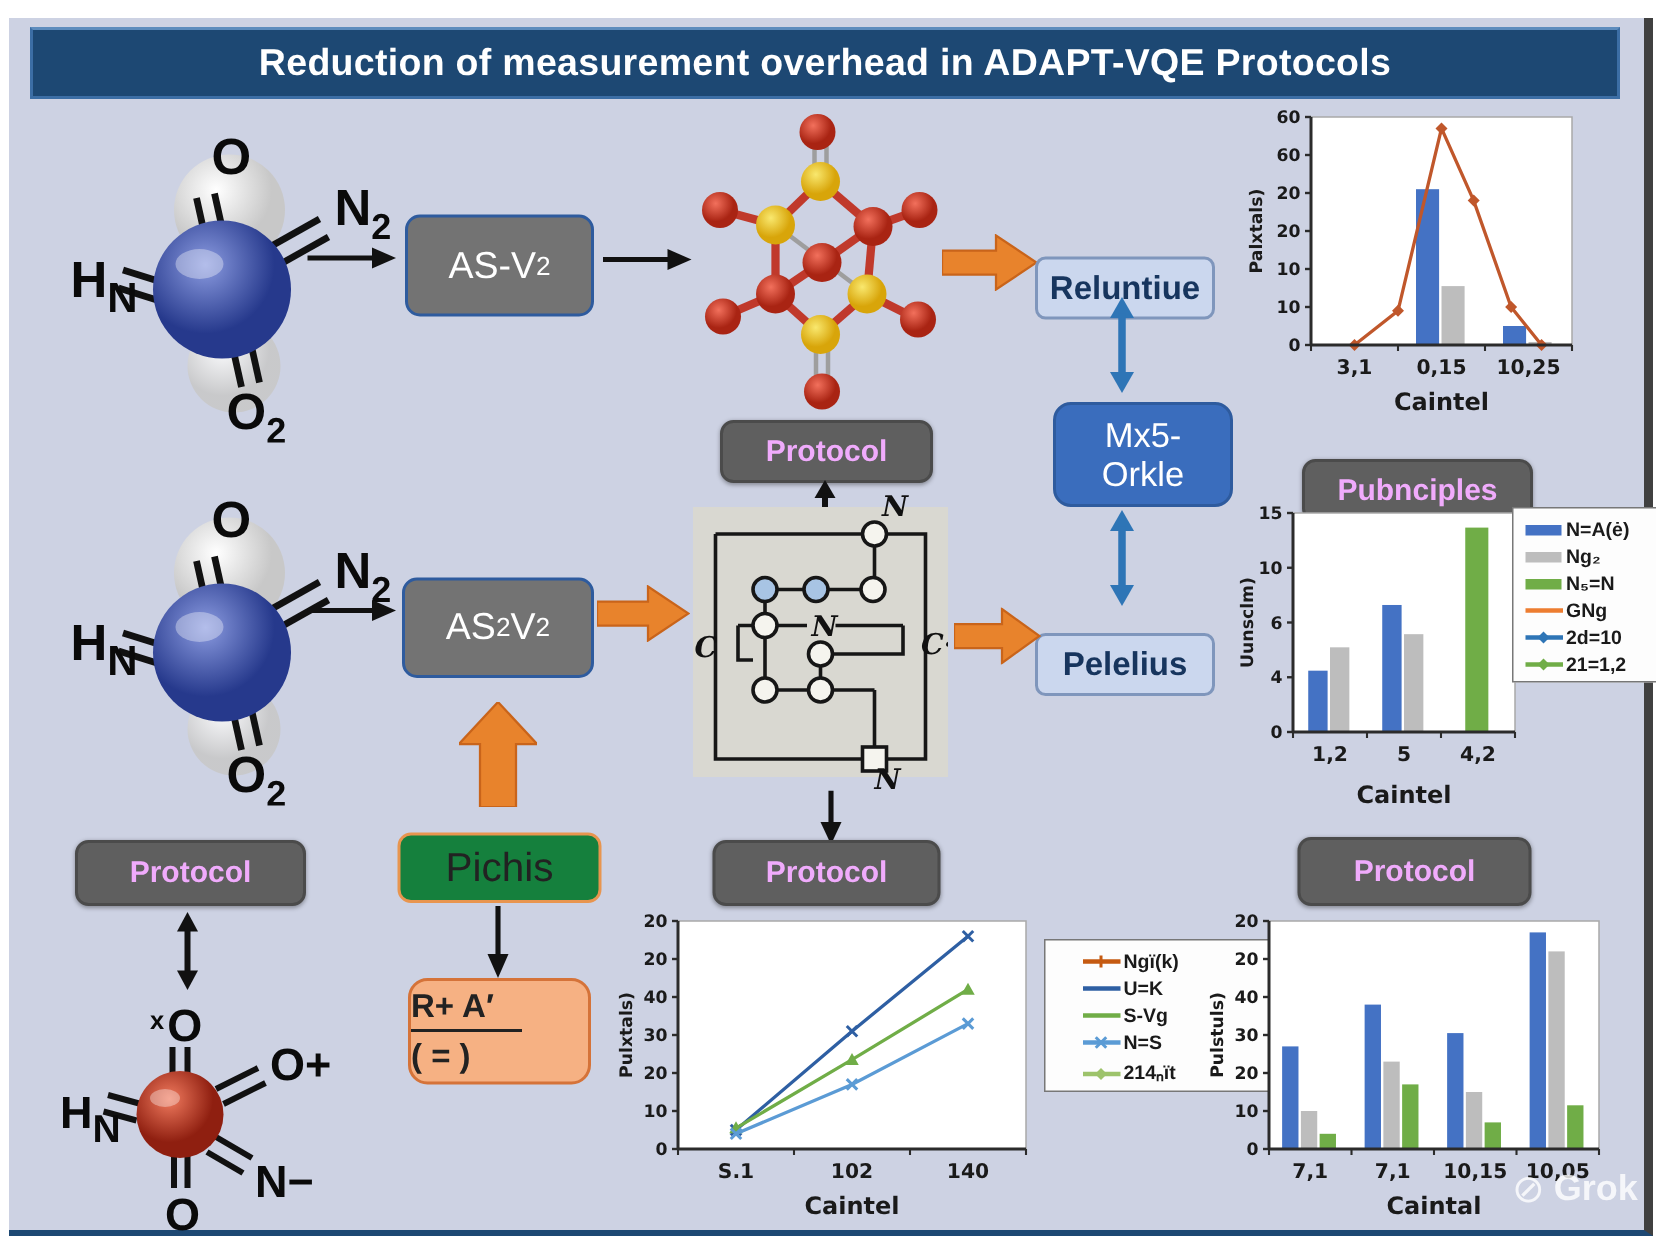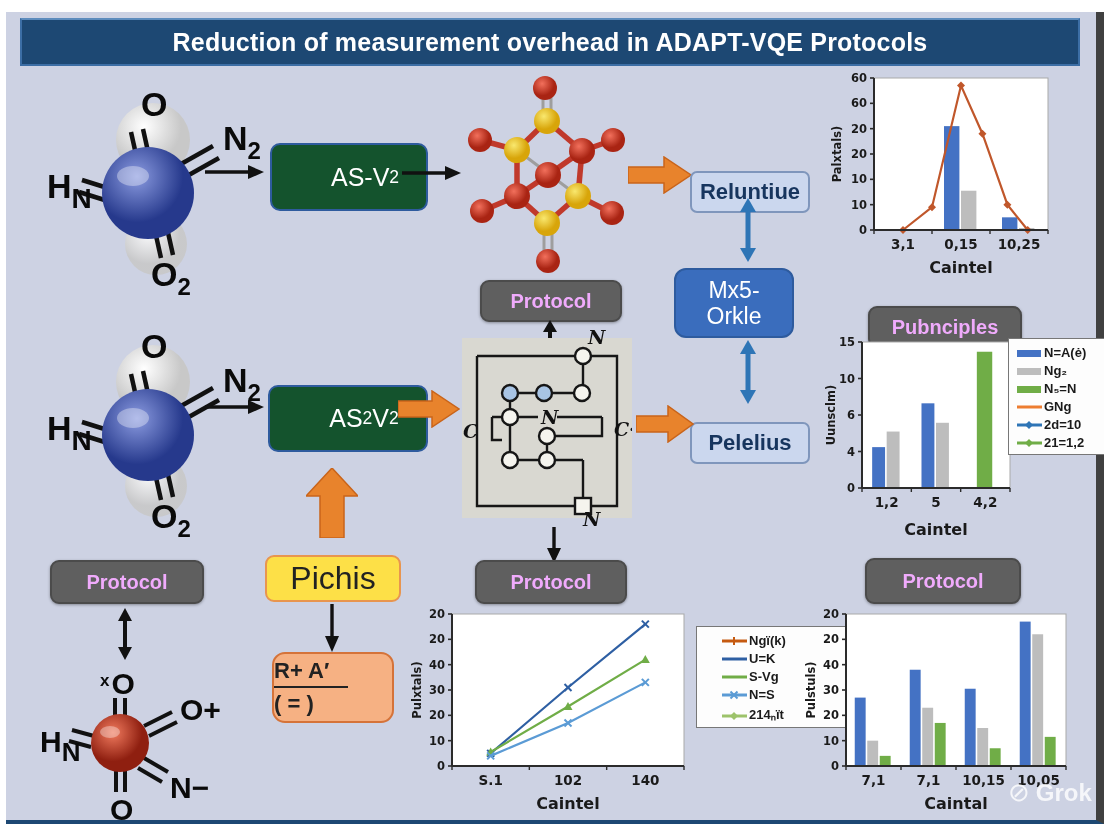--- a/index.html
+++ b/index.html
@@ -1,34 +1,34 @@
 <!DOCTYPE html>
 <html><head>
 <meta charset="utf-8">
 <style>
   html,body{margin:0;padding:0;background:#ffffff;}
   .stage{position:relative;width:1104px;height:832px;background:#ffffff;overflow:hidden;
          font-family:"Liberation Sans",sans-serif;}
   .frame{position:absolute;left:6px;top:12px;width:1090px;height:808px;background:#cdd2e3;
-         border-right:8px solid #404040;border-bottom:4px solid #1d4873;}
+         border-right:6px solid #404040;border-bottom:4px solid #1d4873;}
   .title-bar{position:absolute;left:14px;top:6px;width:1056px;height:44px;background:#1d4873;
              border:2px solid #3c6ea5;border-top-color:#5d8cbd;display:flex;align-items:center;justify-content:center;}
   .title-bar span{color:#ffffff;font-weight:bold;font-size:25px;letter-spacing:.2px;}
   .abs{position:absolute;}
   .gray-box{position:absolute;background:#5f5f5f;border:2px solid #4b4b4b;border-radius:9px;color:#f0abfc;
             font-weight:bold;font-size:20px;display:flex;align-items:center;justify-content:center;
             box-shadow:0 1px 3px rgba(0,0,0,.35);}
-  .blue-box{position:absolute;background:#14532d;border:2px solid #2e5b9e;border-radius:10px;color:#fff;
-            font-size:25px;display:flex;align-items:center;justify-content:center;padding-left:32px;}
+  .blue-box{position:absolute;background:#737373;border:2px solid #2e5b9e;border-radius:10px;color:#fff;
+            font-size:25px;display:flex;align-items:center;justify-content:center;}
   .lightblue-box{position:absolute;background:#cbd7ee;border:2px solid #7f96bc;border-radius:7px;color:#17355e;
             font-size:22px;font-weight:600;display:flex;align-items:center;justify-content:center;margin-top:16px;}
   .mx5-box{position:absolute;background:#3a6dbd;border:2px solid #2e5b9e;border-radius:12px;color:#fff;
             font-size:23px;display:flex;flex-direction:column;align-items:center;justify-content:center;line-height:1.15;}
-  .orange-light{position:absolute;background:#fde047;border:2px solid #e8954f;border-radius:9px;color:#222;
-            font-size:32px;display:flex;align-items:center;justify-content:center;}
+  .orange-light{position:absolute;background:#15803d;border:2px solid #e8954f;border-radius:9px;color:#222;
+            font-size:27px;display:flex;align-items:center;justify-content:center;}
   .formula-box{position:absolute;background:#f6b183;border:2px solid #d57339;border-radius:13px;color:#222;
             display:flex;flex-direction:column;align-items:flex-start;justify-content:center;font-size:22px;font-weight:600;}
   .formula-box .bar{width:74px;border-top:2.5px solid #222;margin:2px 0 3px 0;}
   sub{font-size:70%;}
   .chart{position:absolute;}
   .legend{position:absolute;background:#fdfdfd;border:1.5px solid #777;padding:6px 7px 4px 7px;
           display:flex;flex-direction:column;gap:3px;}
   .legend .row{display:flex;align-items:flex-end;gap:0;}
   .legend .row span{font-size:13px;font-weight:bold;color:#1a1a1a;white-space:nowrap;}
   .watermark{position:absolute;display:flex;align-items:center;gap:6px;color:rgba(255,255,255,.8);
@@ -150,21 +150,21 @@
   <div class="lightblue-box" style="left:684px;top:143px;width:116px;height:38px;">
     <span>Reluntiue</span>
   </div>
 
   <svg class="abs" style="left:733px;top:186px;" width="18" height="64">
     <polygon points="9,0 17,14 1,14" fill="#2e75b6"></polygon>
         <rect x="6.5" y="11" width="5" height="42" fill="#2e75b6"></rect>
         <polygon points="9,64 17,50 1,50" fill="#2e75b6"></polygon>
   </svg>
 
-  <div class="mx5-box" style="left:668px;top:256px;width:116px;height:66px;">
+  <div class="mx5-box" style="left:696px;top:256px;width:116px;height:66px;">
     <span>Mx5-</span>
     <span>Orkle</span>
   </div>
 
   <svg class="abs" style="left:733px;top:328px;" width="18" height="64">
     <polygon points="9,0 17,14 1,14" fill="#2e75b6"></polygon>
         <rect x="6.5" y="11" width="5" height="42" fill="#2e75b6"></rect>
         <polygon points="9,64 17,50 1,50" fill="#2e75b6"></polygon>
   </svg>
 

